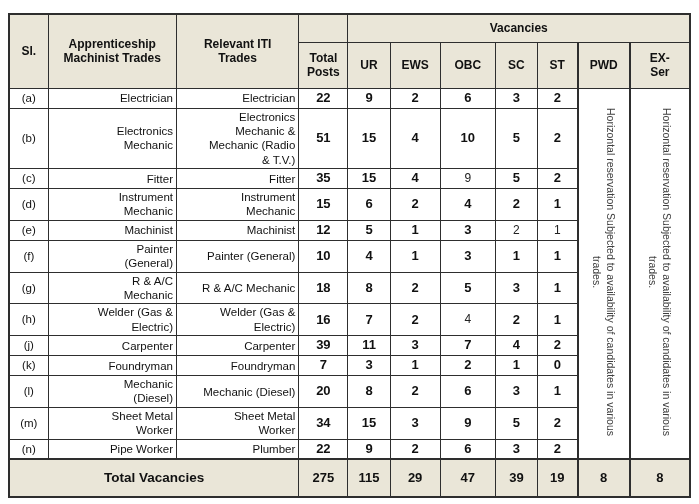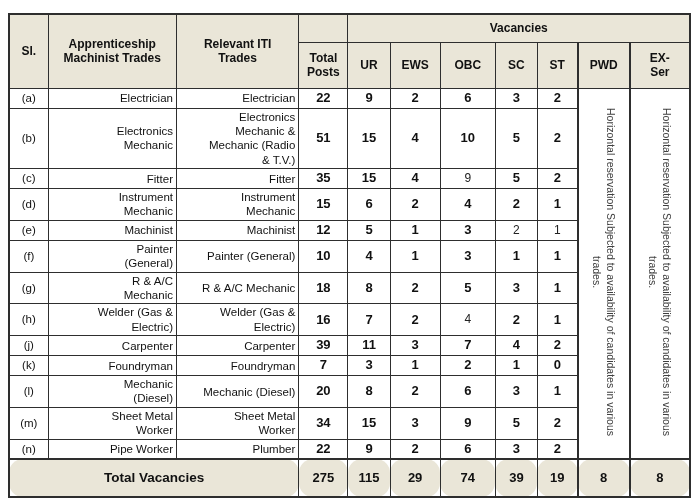--- a/index.html
+++ b/index.html
@@ -31,21 +31,21 @@
   td.vcell{background:#ffffff;text-align:center;vertical-align:middle;border-left:2px solid var(--border);}
   .vnote{
     writing-mode:vertical-rl;
     display:inline-block;
     height:350px;
     font-size:10.5px;
     line-height:1.35;
     color:var(--note);
     text-align:center;
   }
-  tr.total-row td{background:var(--header-bg);height:38px;border-top:2px solid var(--border);border-radius:14px;}
+  tr.total-row td{background:var(--header-bg);height:38px;border-top:2px solid var(--border);}
   tr.total-row td.label{font-weight:bold;font-size:13.5px;text-align:center;}
   tbody tr{height:20px;}
 </style>
 </head>
 <body>
 
 <div class="sheet">
   <table>
     <colgroup>
       <col style="width:39px">
@@ -225,21 +225,21 @@
           <td class="num">3</td>
           <td class="num">2</td>
         </tr>
       </tbody>
     <tfoot>
       <tr class="total-row">
         <td colspan="3" class="label">Total Vacancies</td>
         <td class="num">275</td>
         <td class="num">115</td>
         <td class="num">29</td>
-        <td class="num">74</td>
+        <td class="num">47</td>
         <td class="num">39</td>
         <td class="num">19</td>
         <td class="num" style="border-left:2px solid var(--border)">8</td>
         <td class="num" style="border-left:2px solid var(--border)">8</td>
       </tr>
     </tfoot>
   </table>
 </div>
 
 </body></html>

